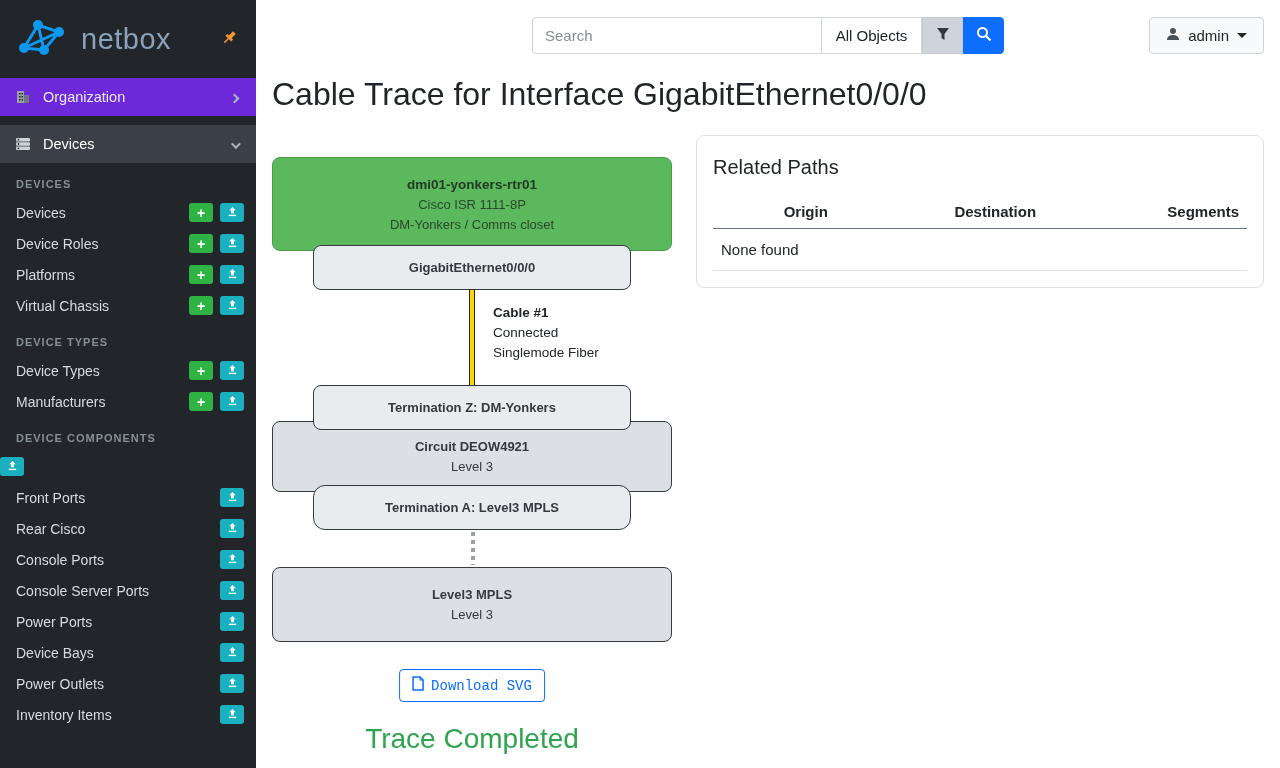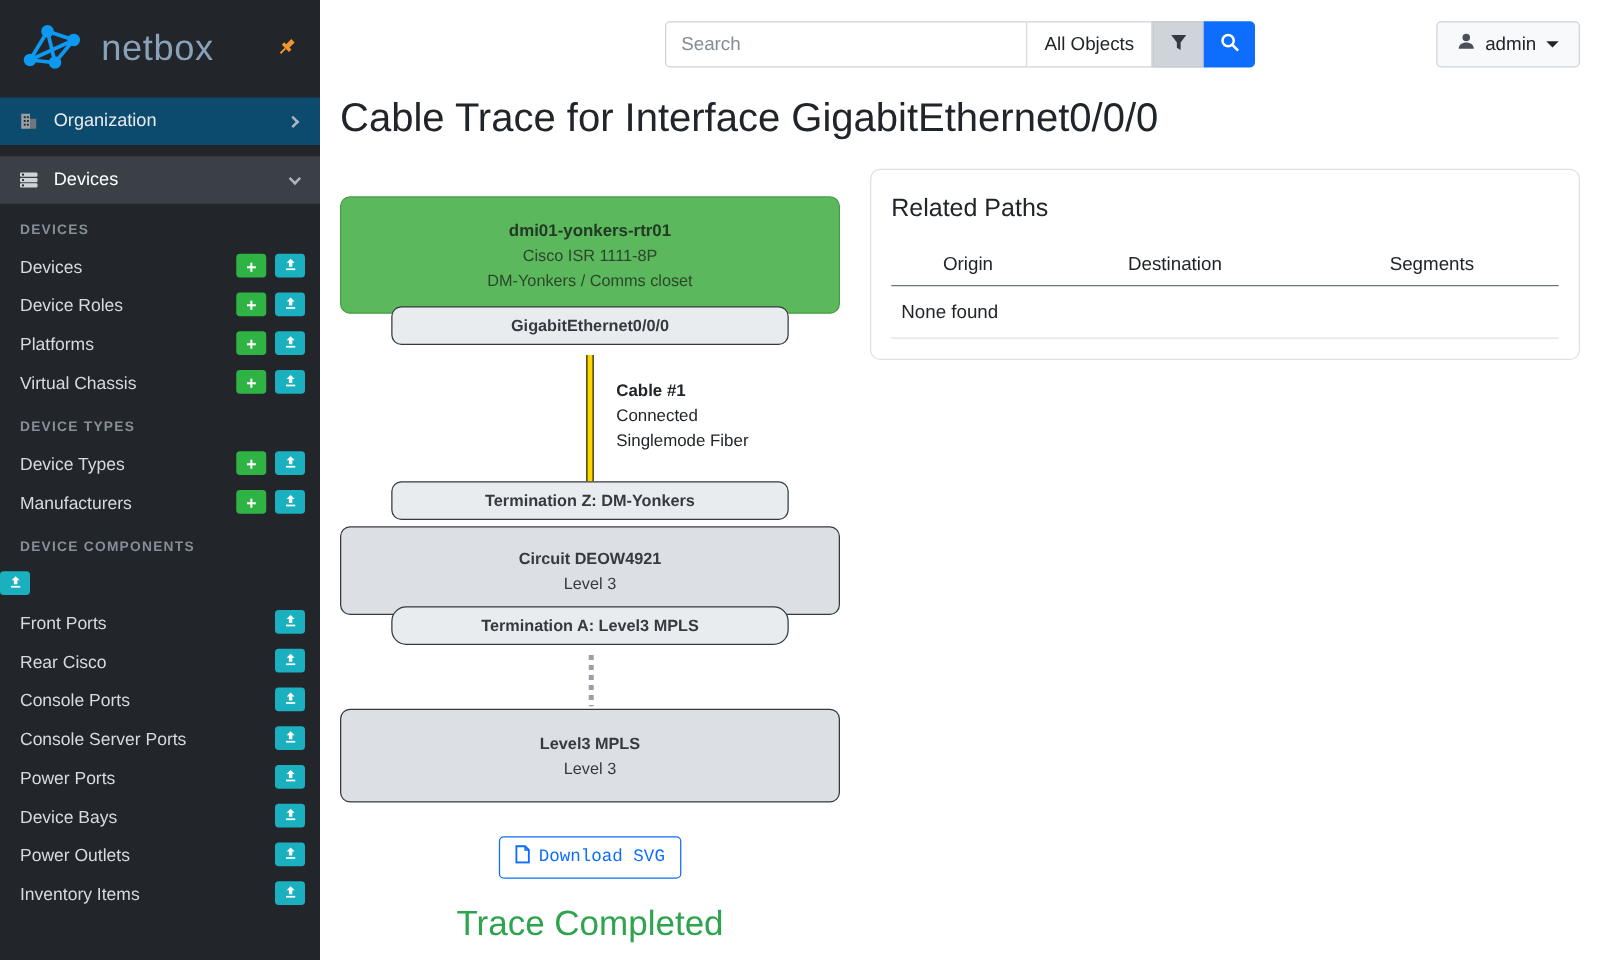--- a/index.html
+++ b/index.html
@@ -13,21 +13,21 @@
   
   .sidebar {
     position:fixed; left:0; top:0; width:256px; height:768px;
     background:#22262b; color:#dee2e6; overflow:hidden; z-index:10;
   }
   .brand { height:78px; display:flex; align-items:center; padding:0 14px; gap:9px; }
   .brand-name { font-size:29px; color:#8aa2b9; letter-spacing:.5px; }
   .pin-btn { margin-left:auto; background:none; border:none; cursor:pointer; padding:4px; }
 
   .nav-group {
-    background:#0c4a6e; display:flex; align-items:center; gap:11px;
+    background:#6d28d9; display:flex; align-items:center; gap:11px;
     padding:11px 14px; cursor:pointer; font-size:14.5px; color:#e9ecef;
     margin-bottom:9px;
   }
   .nav-group.active { background:#3a4046; color:#fff; margin-bottom:0; }
   .nav-icon { width:18px; display:flex; justify-content:center; }
   .chev-wrap { margin-left:auto; padding-right:4px; }
   .chev { display:inline-block; width:7px; height:7px;
     border-right:2px solid #adb5bd; border-bottom:2px solid #adb5bd; }
   .chev.right { transform:rotate(-45deg); }
   .chev.down  { transform:rotate(45deg) translateY(-2px); }
@@ -78,21 +78,21 @@
   .page-title { font-size:32px; font-weight:400; color:#212529; margin:6px 16px 22px; }
   .content { display:flex; align-items:flex-start; padding:0 16px; }
 
   
   .diagram { position:relative; width:400px; height:640px; flex:none; margin:22px 24px 0 0; }
   .node { position:absolute; border:1px solid #343a40; border-radius:8px; text-align:center;
     display:flex; flex-direction:column; align-items:center; justify-content:center; gap:5px; cursor:pointer; }
   .node-device { left:0; top:0; width:400px; height:94px; background:#5cb85c; border-color:#449d44; z-index:1; }
   .node-device .t1 { font-weight:bold; font-size:13.5px; color:#233a26; }
   .node-device .t2 { font-size:13px; color:#2c462e; }
-  .node-small { left:41px; width:318px; height:31px; background:#e9ecef;
+  .node-small { left:41px; width:318px; height:45px; background:#e9ecef;
     font-weight:bold; font-size:13px; color:#343a40; z-index:2; }
   .node-iface { top:88px; }
   .node-termz { top:228px; }
   .node-terma { top:328px;border-radius:12px; }
   .node-wide { left:0; width:400px; background:#dcdfe3; z-index:1; }
   .node-circuit { top:264px; height:71px; }
   .node-far { top:410px; height:75px; }
   .node-wide .t1 { font-weight:bold; font-size:13px; color:#343a40; }
   .node-wide .t2 { font-size:13px; color:#343a40; }
 
@@ -111,21 +111,21 @@
     border-radius:4px; padding:6px 12px; font-size:14px; cursor:pointer;
     font-family:Liberation Mono, monospace;
   }
   .trace-status { position:absolute; top:566px; left:50%; transform:translateX(-50%);
     font-size:28px; color:#2ea44f; white-space:nowrap; }
 
   
   .card { flex:1; border:1px solid #dee2e6; border-radius:8px; padding:16px; }
   .card-title { font-size:20px; font-weight:500; margin:4px 0 16px; color:#212529; }
   .paths-table { width:100%; border-collapse:collapse; font-size:15px; color:#212529; }
-  .paths-table th { text-align:center; font-weight:normal; padding:8px; border-bottom:1px solid #6c757d; }
+  .paths-table th { text-align:right; font-weight:bold; padding:8px; border-bottom:1px solid #6c757d; }
   .paths-table th:nth-child(1) { width:23%; }
   .paths-table th:nth-child(2) { width:39%; }
   .paths-table td { padding:12px 8px; border-bottom:1px solid #dee2e6; }
 </style>
 </head>
 <body>
 
 <aside class="sidebar">
   <div class="brand">
     <span>

